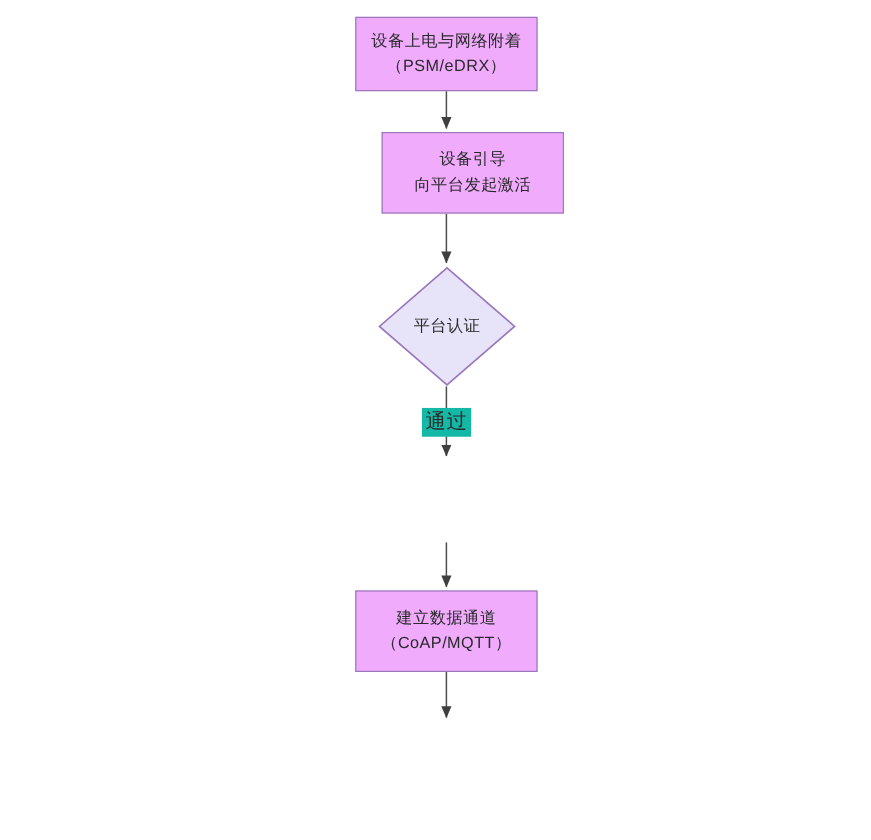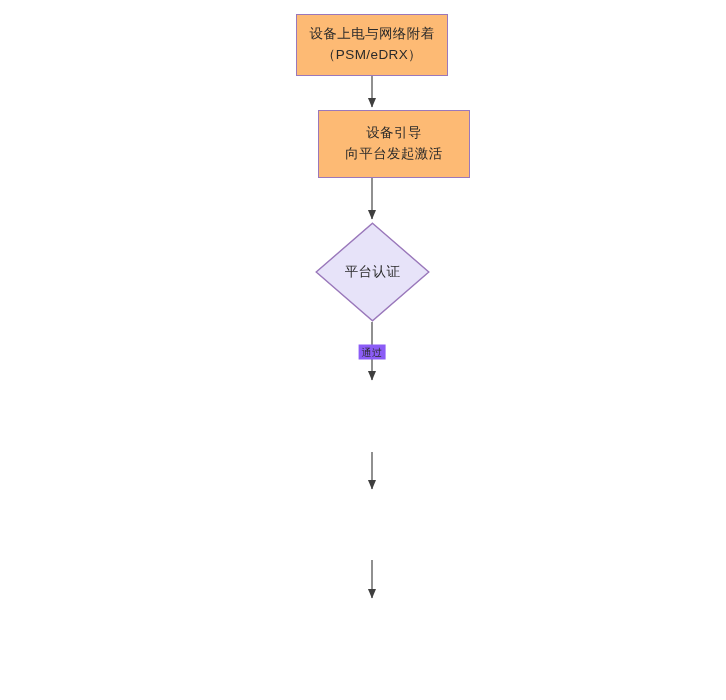--- a/index.html
+++ b/index.html
@@ -25,21 +25,21 @@
     position: absolute;
     box-sizing: border-box;
     display: flex;
     align-items: center;
     justify-content: center;
     text-align: center;
     color: #2a2a2a;
     font-size: 13.5px;
     line-height: 1.55;
     letter-spacing: 0.4px;
-    background: #fdba74;
+    background: #f0abfc;
     border: 1.4px solid #9a78bb;
     z-index: 2;
   }
   .node .node-label {
     display: block;
     white-space: pre-line;
     padding: 0 6px;
   }
   .diamond-wrap {
     position: absolute;
@@ -71,23 +71,23 @@
     position: absolute;
     left: 0;
     top: 0;
     width: 726px;
     height: 700px;
     z-index: 1;
   }
   .edge-label {
     position: absolute;
     z-index: 3;
-    background: #8b5cf6;
+    background: #14b8a6;
     color: #2a2a2a;
-    font-size: 10px;
+    font-size: 17px;
     line-height: 1.3;
     letter-spacing: 0.4px;
     padding: 1px 3px;
     white-space: nowrap;
     transform: translate(-50%, -50%);
   }
 </style>
 </head>
 <body>
 
@@ -119,15 +119,19 @@
   <div class="diamond-wrap" style="left:315px; top:222px; width:115px; height:100px;">
     <svg width="115" height="100" viewBox="0 0 115 100">
       <polygon points="57.5,1.2 113.8,50 57.5,98.8 1.2,50" fill="#e7e3f9" stroke="#9a78bb" stroke-width="1.4"></polygon>
     </svg>
     <div class="diamond-text">平台认证</div>
   </div>
 
   <div class="edge-label" style="left:372px; top:352px;">通过</div>
 
 
+  <div class="node" style="left:296px; top:492px; width:152px; height:68px;">
+    <span class="node-label">建立数据通道
+（CoAP/MQTT）</span>
+  </div>
 
 
 </div>
 
 </body></html>

